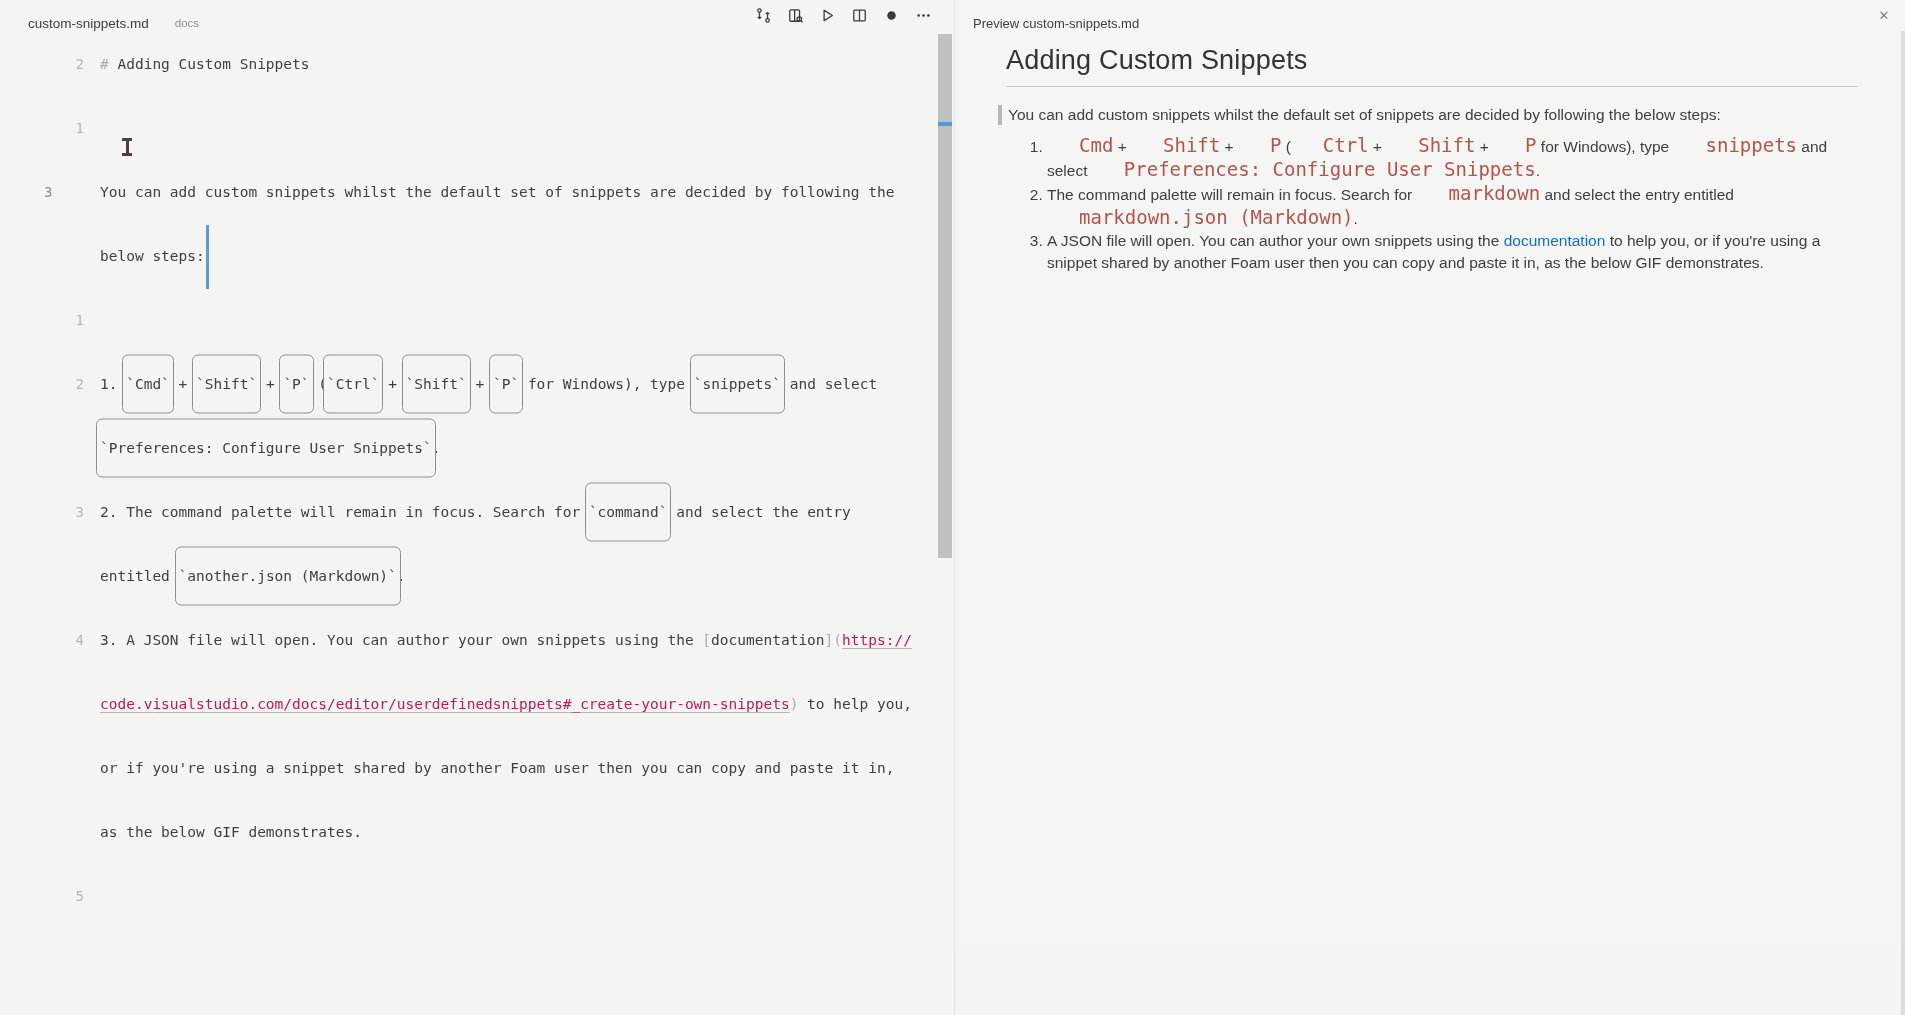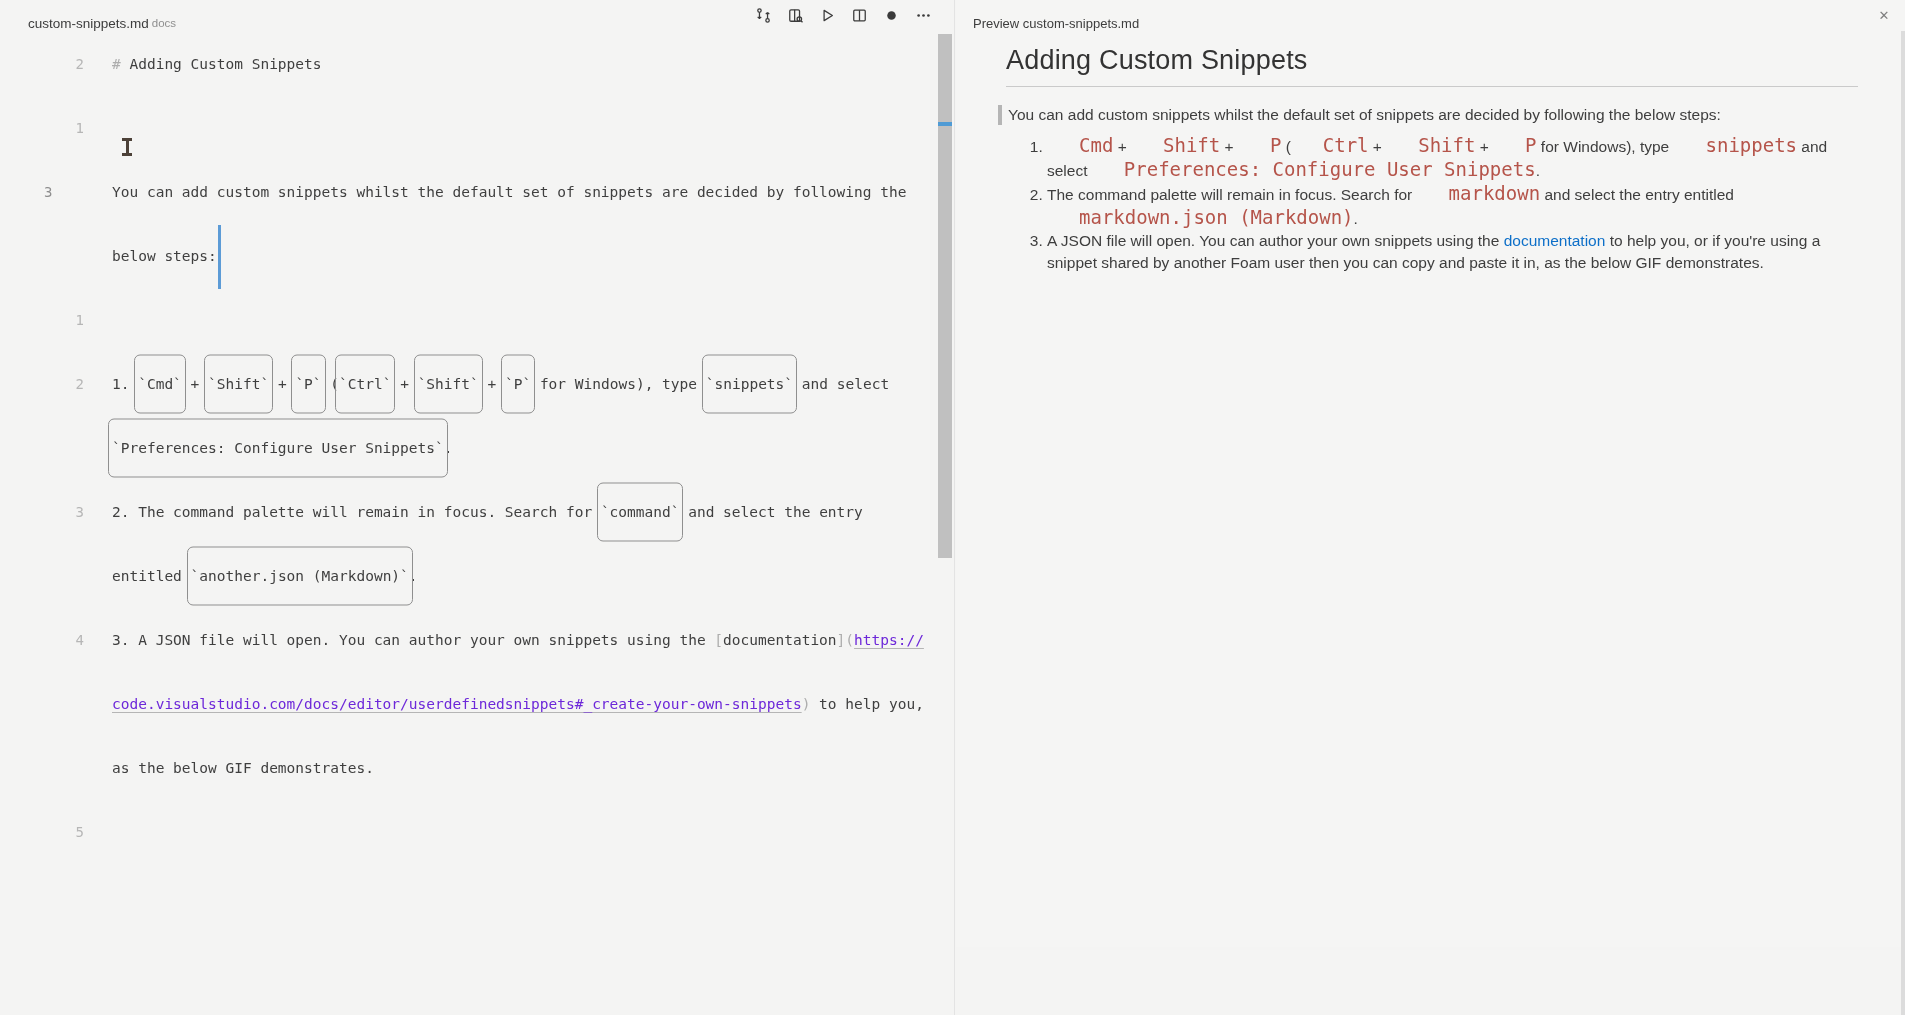--- a/index.html
+++ b/index.html
@@ -7,34 +7,34 @@
     width:1905px;height:1015px;overflow:hidden;position:relative;
     background:#f4f4f3;font-family:"Liberation Sans",sans-serif;
     -webkit-font-smoothing:antialiased;
   }
   
   .editor-pane{position:absolute;left:0;top:0;width:955px;height:1015px;background:#f4f4f3;border-right:1px solid #e3e3e3;box-sizing:border-box;}
   .preview-pane{position:absolute;left:956px;top:0;width:949px;height:947px;background:#f5f5f4;}
   
   .tabbar{position:absolute;left:0;top:8px;right:0;height:30px;display:flex;align-items:center;}
   .tab-title{margin-left:28px;font-size:13.5px;color:#3d3d3d;white-space:nowrap;}
-  .tab-folder{margin-left:3px;font-size:11.5px;color:#8f8f8f;white-space:nowrap;}
+  .tab-folder{margin-left:26px;font-size:11.5px;color:#8f8f8f;white-space:nowrap;}
   .pv-tab-title{margin-left:17px;font-size:13px;color:#3d3d3d;white-space:nowrap;}
   .toolbar{position:absolute;right:22px;top:0;height:30px;display:flex;align-items:center;gap:15px;}
   .tb-icon{width:17px;height:17px;display:block;cursor:pointer;}
   .tb-icon svg{display:block;}
   .close-btn{position:absolute;right:10px;top:0;height:30px;width:22px;display:flex;align-items:center;justify-content:center;font-size:13px;color:#7f7f7f;cursor:pointer;}
   
   .rows{position:absolute;left:0;top:32px;right:20px;font-family:"DejaVu Sans Mono","Liberation Mono",monospace;font-size:14.5px;color:#3f3f3f;}
   .row{height:64px;display:flex;align-items:center;}
   .gutter{width:84px;flex:none;text-align:right;font-size:14px;color:#b6b6b6;position:relative;height:64px;line-height:64px;}
   .gutter .num-cur{position:absolute;left:44px;top:0;color:#8e8e8e;}
-  .linetext{margin-left:28px;white-space:pre;line-height:64px;}
+  .linetext{margin-left:16px;white-space:pre;line-height:64px;}
   .seg-s{color:#adadad;}
-  .seg-u{color:#6d28d9;text-decoration:underline;text-underline-offset:3px;text-decoration-color:#b5b5b5;cursor:pointer;}
+  .seg-u{color:#be185d;text-decoration:underline;text-underline-offset:3px;text-decoration-color:#b5b5b5;cursor:pointer;}
   .bx{position:relative;display:inline-block;}
   .bx::after{content:"";position:absolute;left:-4px;right:-4px;top:50%;height:57px;transform:translateY(-50%);border:1px solid #8f8f8f;border-radius:6px;pointer-events:none;}
   .caret{display:inline-block;width:3px;height:64px;vertical-align:middle;background:#5c9bd6;margin-left:1px;}
   
   .ed-scroll-thumb{position:absolute;left:938px;top:34px;width:14px;height:524px;background:#c0c0c0;cursor:pointer;}
   .ed-overview-caret{position:absolute;left:938px;top:122px;width:14px;height:4px;background:#4f9bd5;}
   .pv-scroll{position:absolute;right:0;top:31px;width:4px;height:984px;background:#dcdcdc;cursor:pointer;}
   
   .ibeam{position:absolute;left:121px;top:136px;width:12px;height:22px;}
   .ibeam .stem{position:absolute;left:4.5px;top:2px;width:3px;height:18px;background:#4c4138;}
@@ -145,20 +145,24 @@
       <div class="row">
         <div class="gutter"><span>4</span></div>
         <div class="linetext"><span>3. A JSON file will open. You can author your own snippets using the </span><span class="seg-s">[</span><span>documentation</span><span class="seg-s">](</span><span class="seg-u">https://</span></div>
       </div>
       <div class="row">
         <div class="gutter"></div>
         <div class="linetext"><span class="seg-u">code.visualstudio.com/docs/editor/userdefinedsnippets#_create-your-own-snippets</span><span class="seg-s">)</span><span> to help you,</span></div>
       </div>
       <div class="row">
         <div class="gutter"></div>
+        <div class="linetext"><span>or if you're using a snippet shared by another Foam user then you can copy and paste it in,</span></div>
+      </div>
+      <div class="row">
+        <div class="gutter"></div>
         <div class="linetext"><span>as the below GIF demonstrates.</span></div>
       </div>
       <div class="row">
         <div class="gutter"><span>5</span></div>
         <div class="linetext"></div>
       </div>
     </div>
 
   <div class="ed-scroll-thumb"></div>
   <div class="ed-overview-caret"></div>

